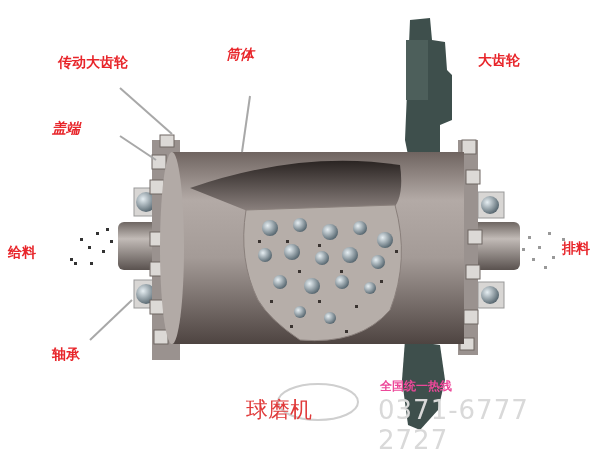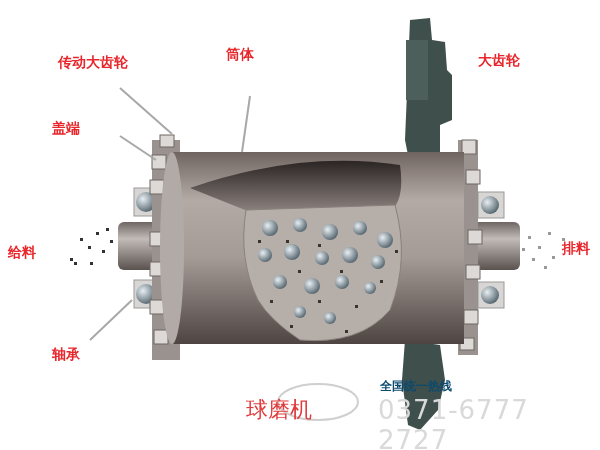--- a/index.html
+++ b/index.html
@@ -1,21 +1,21 @@
 <!DOCTYPE html>
 <html><head>
 <meta charset="utf-8">
 <style>
   html,body{margin:0;padding:0;background:#ffffff;}
   body{width:600px;height:450px;position:relative;overflow:hidden;font-family:"DejaVu Sans",sans-serif;}
   .stage{position:absolute;left:0;top:0;width:600px;height:450px;border-radius:25px;}
   .label{position:absolute;color:#e8262b;font-weight:bold;font-size:14px;white-space:nowrap;}
   .title{position:absolute;color:#e03a3a;font-weight:normal;font-size:22px;left:246px;top:395px;}
   .wm-phone{position:absolute;left:378px;top:395px;font-size:26px;color:#d9d9d9;letter-spacing:1px;font-family:"DejaVu Sans",sans-serif;}
-  .wm-text{position:absolute;left:380px;top:378px;font-size:12px;color:#0c4a6e;font-weight:bold;text-align:center;}
+  .wm-text{position:absolute;left:380px;top:378px;font-size:12px;color:#ec4899;font-weight:bold;text-align:center;}
   svg{position:absolute;left:0;top:0;}
 </style>
 </head>
 <body>
 
 <div class="stage">
   <svg width="600" height="450" viewBox="0 0 600 450">
     <defs>
       <linearGradient id="cyl" x1="0" y1="0" x2="0" y2="1">
         <stop offset="0" stop-color="#6f6460"></stop>
@@ -155,23 +155,23 @@
       <line x1="120" y1="88" x2="172" y2="134"></line>
       <line x1="120" y1="136" x2="156" y2="160"></line>
       <line x1="250" y1="96" x2="242" y2="152"></line>
       <line x1="90" y1="340" x2="132" y2="300"></line>
     </g>
 
     <ellipse cx="318" cy="402" rx="40" ry="18" fill="none" stroke="#cfcfcf" stroke-width="2"></ellipse>
   </svg>
 
   <div class="label" style="left:58px;top:54px;">传动大齿轮</div>
-  <div class="label" style="left:226px;top:46px;">筒体</div>
+  <div class="label" style="left:226px;top:46px;font-style:italic;">筒体</div>
   <div class="label" style="left:478px;top:52px;">大齿轮</div>
-  <div class="label" style="left:52px;top:120px;">盖端</div>
+  <div class="label" style="left:52px;top:120px;font-style:italic;">盖端</div>
   <div class="label" style="left:8px;top:244px;">给料</div>
   <div class="label" style="left:562px;top:240px;">排料</div>
   <div class="label" style="left:52px;top:346px;text-align:right;">轴承</div>
 
   <div class="title">球磨机</div>
   <div class="wm-text">全国统一热线</div>
   <div class="wm-phone">0371-6777 2727</div>
 </div>
 
 </body></html>

